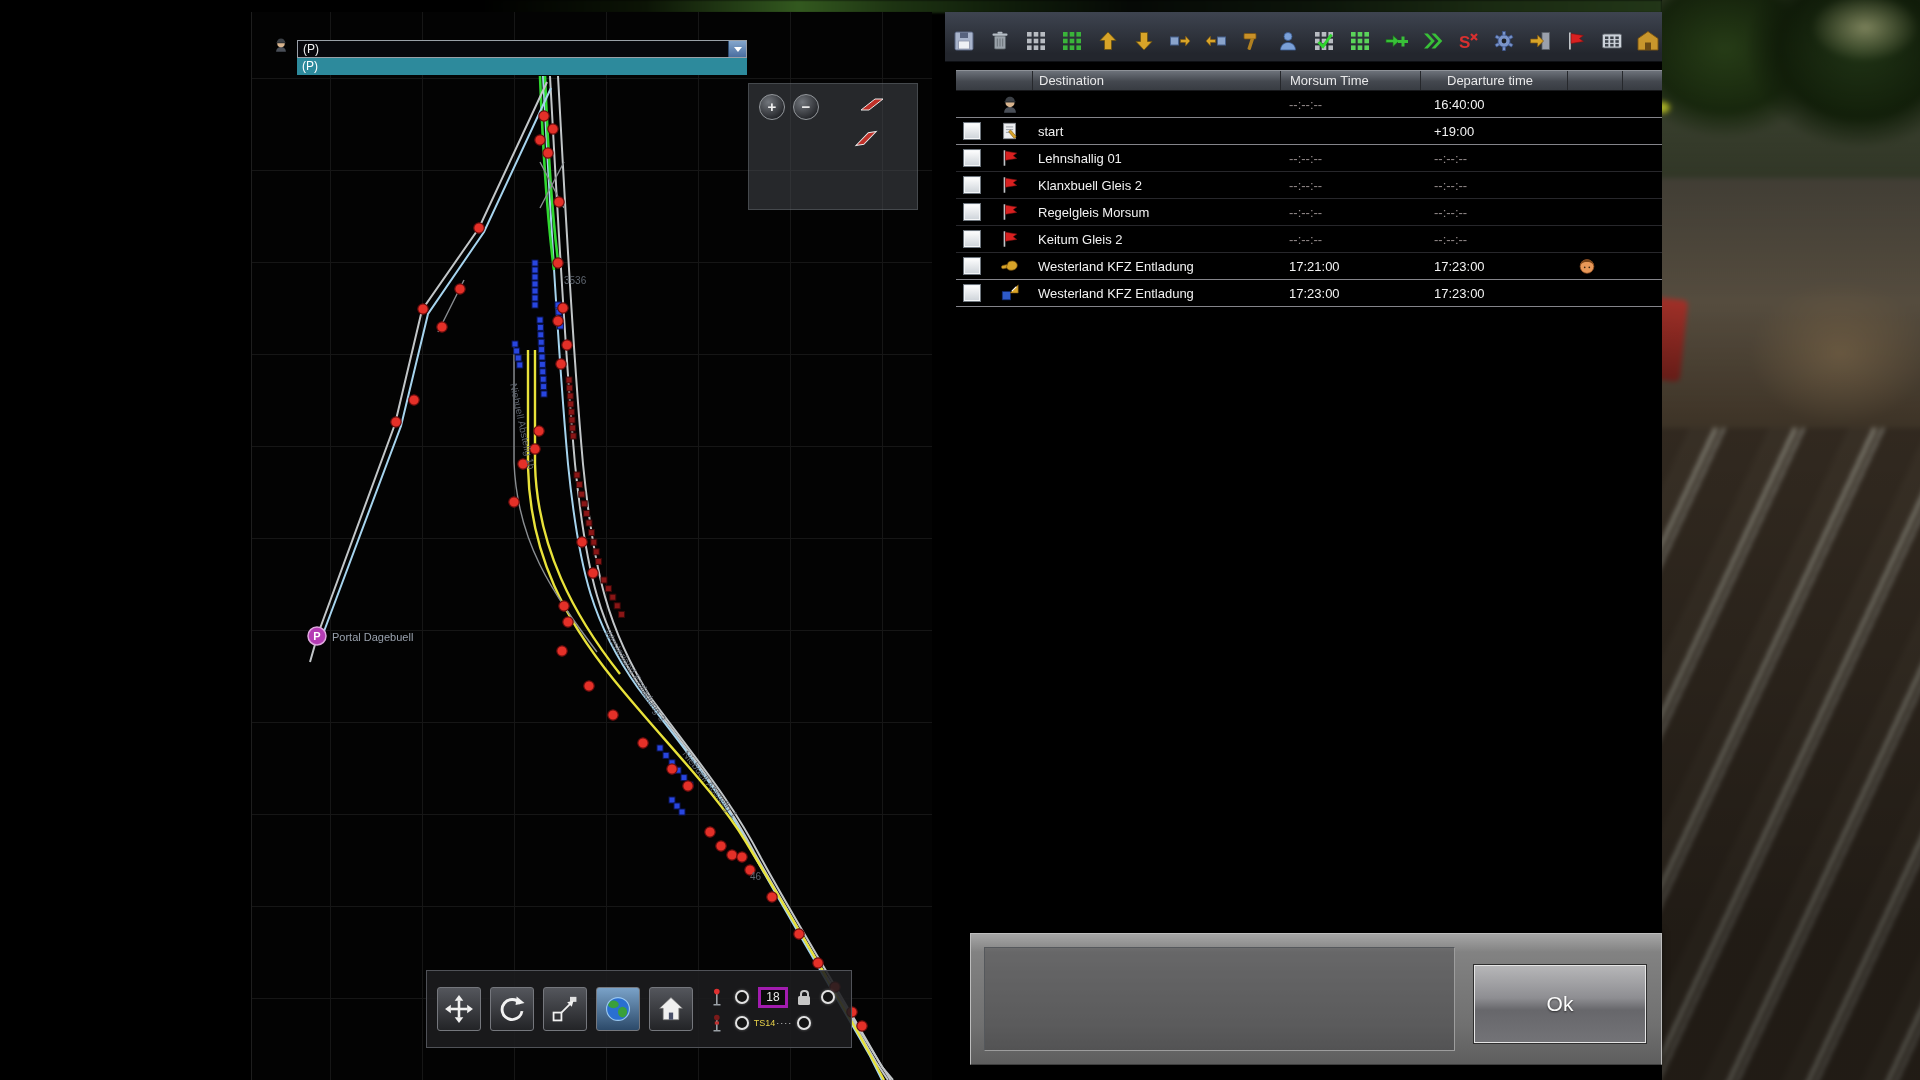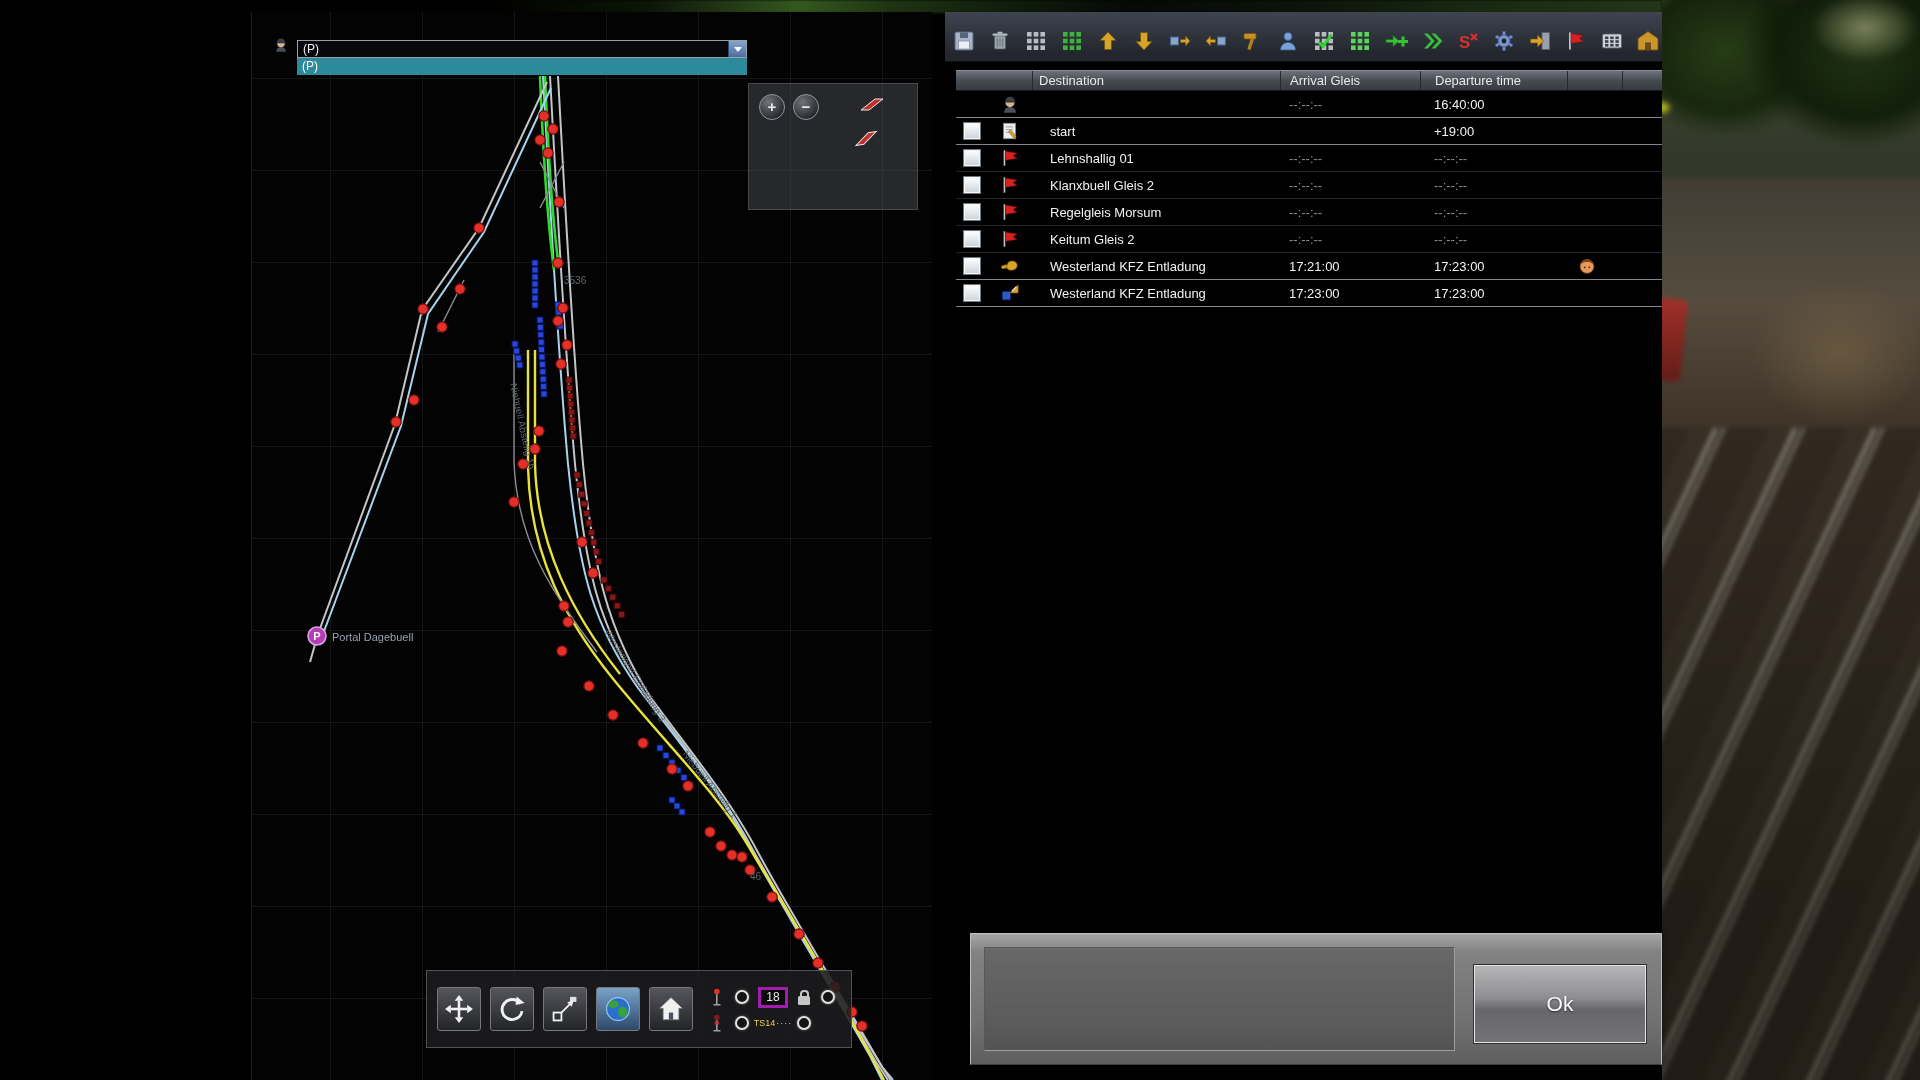--- a/index.html
+++ b/index.html
@@ -89,30 +89,30 @@
     display:flex;align-items:center;padding:8px 0 0 4px;box-sizing:border-box;gap:6px;}
   .tb-btn{width:30px;height:28px;background:none;border:none;padding:2px;display:flex;align-items:center;
     justify-content:center;cursor:pointer;flex:0 0 auto;}
 
   .rp-table{position:absolute;left:11px;right:0;top:58px;bottom:138px;background:#000;}
   .thead{display:grid;grid-template-columns:34px 42px 248px 140px 147px 55px 1fr;height:19px;
     background:linear-gradient(180deg,#6d727a,#44484f 55%,#383c42);border-top:1px solid #8e9298;
     border-bottom:1px solid #17181b;color:#e9e9ea;font-size:13px;align-items:center;}
   .hcell{height:100%;display:flex;align-items:center;box-sizing:border-box;}
   .hcell.b{border-left:1px solid #26282c;}
-  .h-dest{padding-left:6px;}.h-arr{padding-left:9px;}.h-dep{padding-left:14px;}
+  .h-dest{padding-left:6px;}.h-arr{padding-left:9px;}.h-dep{padding-left:26px;}
   .trow{display:grid;grid-template-columns:34px 42px 248px 140px 147px 55px 1fr;height:26px;align-items:center;
     border-bottom:1px solid #27272b;color:#f2f2f2;font-size:13px;cursor:default;}
   .trow.hl{border-bottom-color:#84848a;}
   .cb-cell,.ic-cell,.end-cell{display:flex;align-items:center;height:100%;}
   .cb{width:16px;height:16px;margin-left:7px;background:linear-gradient(180deg,#fff,#cdd3d9);
     border:1px solid #6d757d;box-shadow:inset 0 0 0 1px #f4f6f8;display:inline-block;cursor:pointer;}
   .ic-cell svg{margin-left:9px;}
   .end-cell svg{margin-left:9px;}
-  .dest{padding-left:6px;white-space:nowrap;overflow:hidden;margin-left:12px;}
+  .dest{padding-left:6px;white-space:nowrap;overflow:hidden;}
   .time.arr{padding-left:9px;}
   .time.dep{padding-left:14px;}
   .dim{color:#948b8b;}
 
   .rp-footer{position:absolute;left:25px;right:0;top:921px;height:132px;box-sizing:border-box;
     background:linear-gradient(180deg,#a6a6a6,#828282 14%,#707070 70%,#5e5e5e);
     border:1px solid #bdbdbd;border-bottom-color:#3e3e3e;box-shadow:0 -2px 6px rgba(0,0,0,.5);}
   .rp-footer-inner{position:absolute;left:13px;top:13px;right:206px;bottom:13px;background:rgba(47,47,49,.32);
     border:1px solid #55585c;border-right-color:#9d9d9d;border-bottom-color:#9d9d9d;}
   .ok-btn{position:absolute;right:15px;top:31px;width:172px;height:78px;
@@ -624,21 +624,21 @@
             <use href="#sym-barn"></use>
           </svg>
         </button>
       </div>
 
     <div class="rp-table">
       <div class="thead">
         <div class="hcell"></div>
         <div class="hcell"></div>
         <div class="hcell b h-dest">Destination</div>
-        <div class="hcell b h-arr">Arrival Gleis</div>
+        <div class="hcell b h-arr">Morsum Time</div>
         <div class="hcell b h-dep">Departure time</div>
         <div class="hcell b"></div>
         <div class="hcell b"></div>
       </div>
       <div class="tbody">
           <div class="trow hl">
             <div class="cb-cell"></div>
             <div class="ic-cell">
               <svg width="22" height="20" viewBox="0 0 24 22">
                 <use href="#sym-driver"></use>

